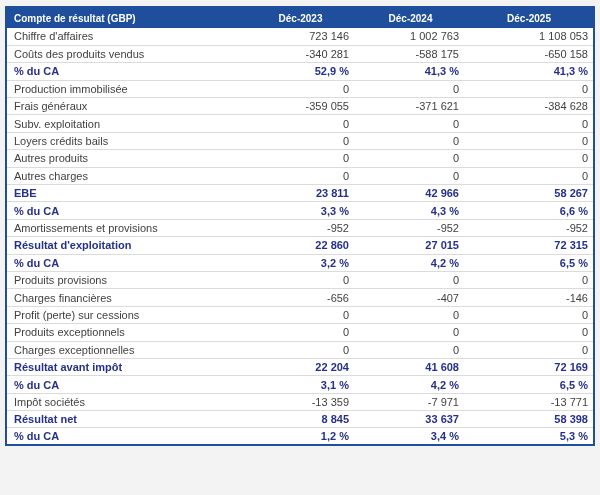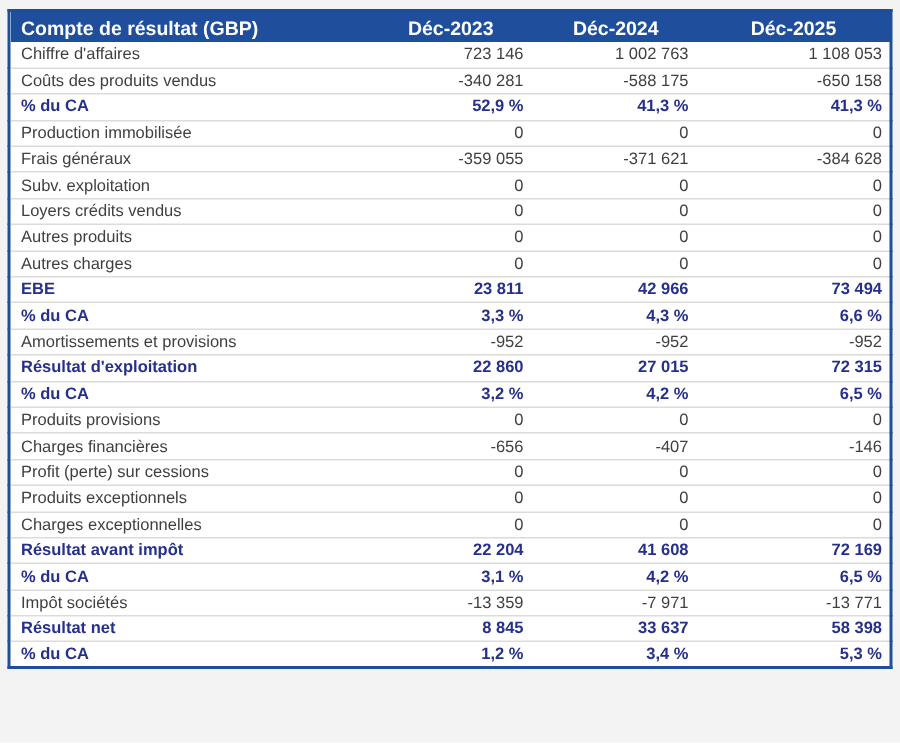--- a/index.html
+++ b/index.html
@@ -28,21 +28,21 @@
     border: 2px solid #1E4E9C;
     background: #FFFFFF;
     table-layout: fixed;
   }
   col.label-col { width: auto; }
   col.num-col { width: 110px; }
   col.num-col-last { width: 128px; }
   thead th {
     background: #1E4E9C;
     color: #FFFFFF;
-    font-size: 13px;
+    font-size: 10px;
     font-weight: bold;
     height: 21px;
     padding: 0 7px;
     white-space: nowrap;
     overflow: hidden;
   }
   th.label { text-align: left; }
   th.num { text-align: center; padding-right: 8px; }
   tbody td {
     font-size: 11px;
@@ -113,42 +113,42 @@
             <td class="num">-371 621</td>
             <td class="num">-384 628</td>
           </tr>
           <tr>
             <td class="label">Subv. exploitation</td>
             <td class="num">0</td>
             <td class="num">0</td>
             <td class="num">0</td>
           </tr>
           <tr>
-            <td class="label">Loyers crédits vendus</td>
+            <td class="label">Loyers crédits bails</td>
             <td class="num">0</td>
             <td class="num">0</td>
             <td class="num">0</td>
           </tr>
           <tr>
             <td class="label">Autres produits</td>
             <td class="num">0</td>
             <td class="num">0</td>
             <td class="num">0</td>
           </tr>
           <tr>
             <td class="label">Autres charges</td>
             <td class="num">0</td>
             <td class="num">0</td>
             <td class="num">0</td>
           </tr>
           <tr class="bold">
             <td class="label">EBE</td>
             <td class="num">23 811</td>
             <td class="num">42 966</td>
-            <td class="num">73 494</td>
+            <td class="num">58 267</td>
           </tr>
           <tr class="bold">
             <td class="label">% du CA</td>
             <td class="num">3,3 %</td>
             <td class="num">4,3 %</td>
             <td class="num">6,6 %</td>
           </tr>
           <tr>
             <td class="label">Amortissements et provisions</td>
             <td class="num">-952</td>

